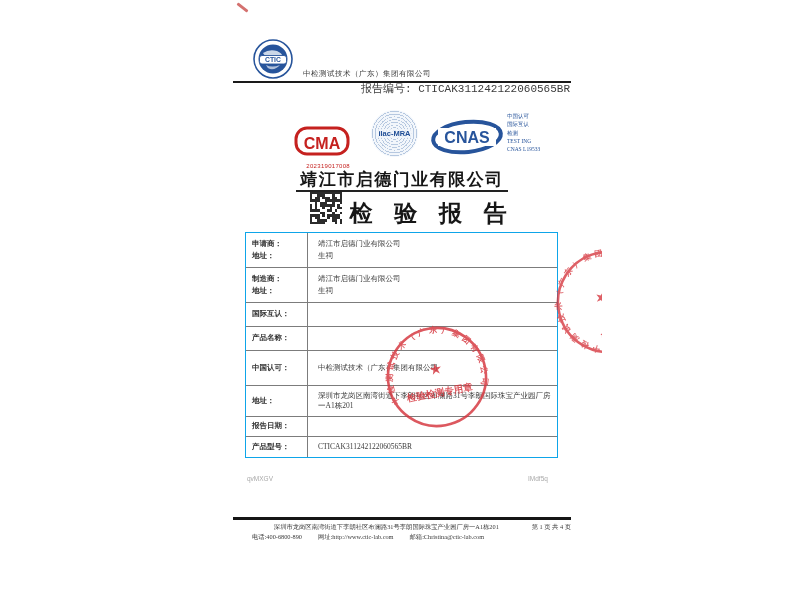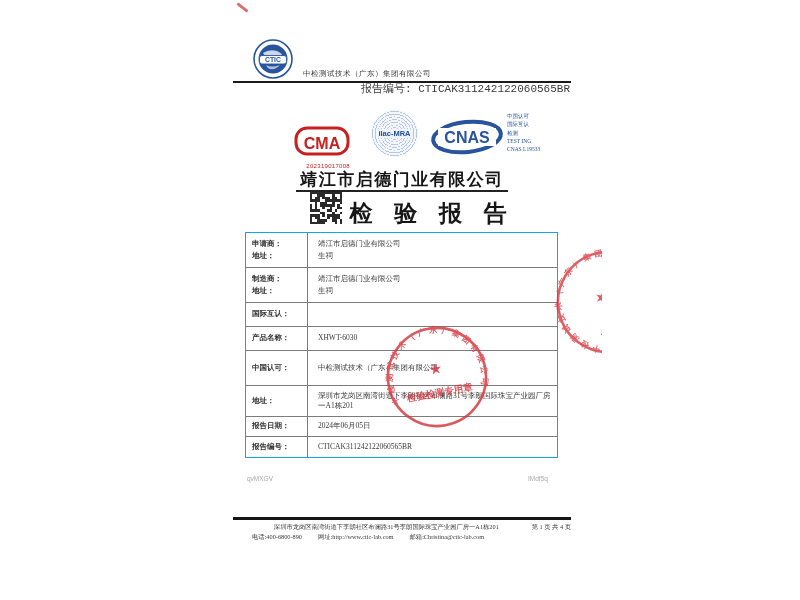--- a/index.html
+++ b/index.html
@@ -311,23 +311,20 @@
     </div>
     <div class="t-row" style="height:24px">
       <div class="t-label">
           <span>国际互认：</span>
         </div>
     </div>
     <div class="t-row" style="height:24px">
       <div class="t-label">
           <span>产品名称：</span>
         </div>
-      <div class="t-value">
-          <span>XHWT-6030</span>
-        </div>
     </div>
     <div class="t-row" style="height:35px">
       <div class="t-label">
           <span>中国认可：</span>
         </div>
       <div class="t-value">
           <span>中检测试技术（广东）集团有限公司</span>
         </div>
     </div>
     <div class="t-row" style="height:31px">
@@ -335,27 +332,24 @@
           <span>地址：</span>
         </div>
       <div class="t-value">
           <span>深圳市龙岗区南湾街道下李朗社区布澜路31号李朗国际珠宝产业园厂房一A1栋201</span>
         </div>
     </div>
     <div class="t-row" style="height:20px">
       <div class="t-label">
           <span>报告日期：</span>
         </div>
-      <div class="t-value">
-          <span>2024年06月05日</span>
-        </div>
     </div>
     <div class="t-row" style="height:20px">
       <div class="t-label">
-          <span>报告编号：</span>
+          <span>产品型号：</span>
         </div>
       <div class="t-value">
           <span>CTICAK311242122060565BR</span>
         </div>
     </div>
   </div>
 
   <div class="wm wm-left">qvMXGV</div>
   <div class="wm wm-right">IMdf5q</div>
 

